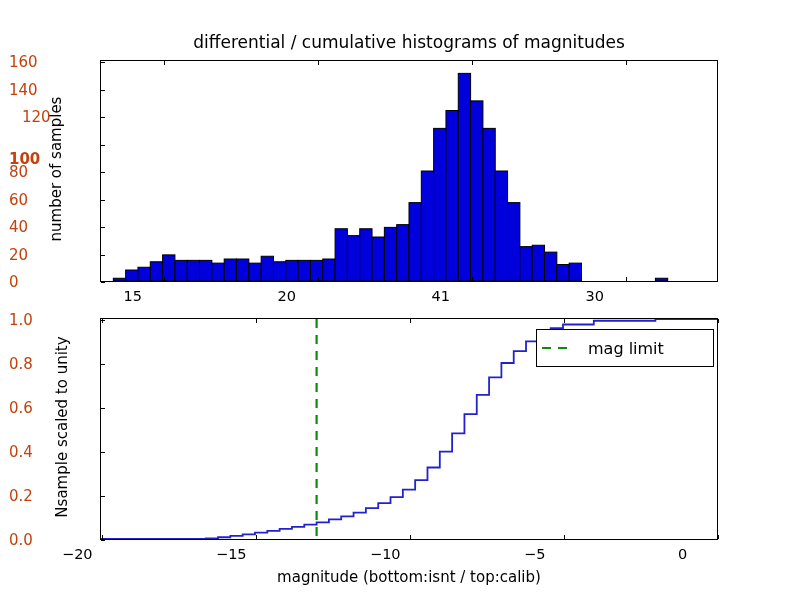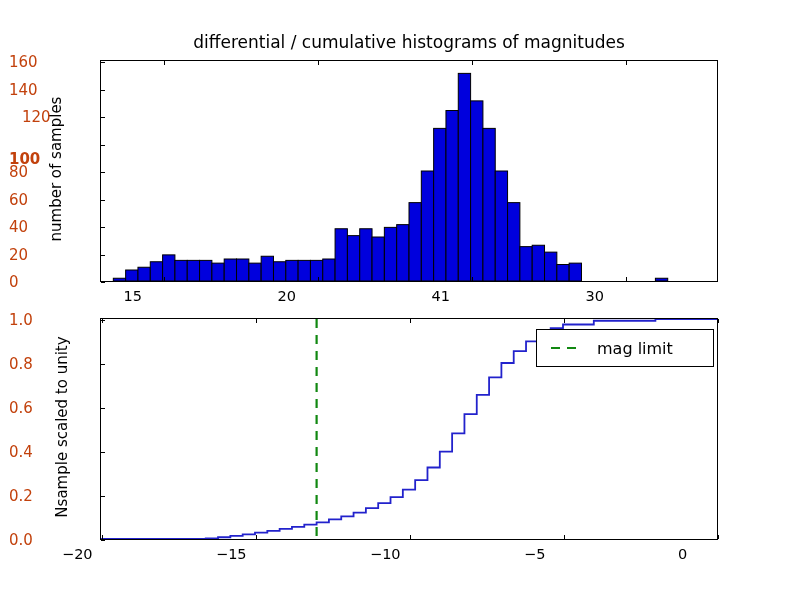--- a/index.html
+++ b/index.html
@@ -56,21 +56,21 @@
   .tick-x{width:1.2px;height:4px;}
   .tick-y{height:1.2px;width:4px;}
   svg{display:block;}
   .legend-box{
     position:absolute;
     border:1.3px solid #000000;
     background:#ffffff;
     box-sizing:border-box;
     display:flex;
     align-items:center;
-    padding:0 12px;
+    padding:0 3px;
   }
   .legend-label{
     font-size:16px;
     color:#000000;
     white-space:nowrap;
     margin-left:14px;
   }
 </style>
 </head>
 <body>
@@ -194,20 +194,21 @@
       <div class="tick tick-x" style="left: 410px; top: 319px;"></div>
       <div class="xtick-label" style="left: 370px; top: 546px; width: 80px;">−10</div>
       <div class="tick tick-x" style="left: 564px; top: 535px;"></div>
       <div class="tick tick-x" style="left: 564px; top: 319px;"></div>
       <div class="xtick-label" style="left: 524px; top: 546px; width: 80px;">−5</div>
       <div class="tick tick-x" style="left: 718px; top: 535px;"></div>
       <div class="tick tick-x" style="left: 718px; top: 319px;"></div>
       <div class="xtick-label" style="left: 678px; top: 546px; width: 80px;">0</div>
     </div>
 
+  <div class="xlabel" style="left:100px;top:568px;width:618px;">magnitude (bottom:isnt / top:calib)</div>
 
   <div class="legend-box" style="left:536px;top:329px;width:178px;height:38px;">
     <svg width="34" height="12">
       <line id="legend-line" x1="2" y1="6" x2="32" y2="6" stroke-width="2.2" stroke-dasharray="9,7" stroke="#118811"></line>
     </svg>
     <span class="legend-label">mag limit</span>
   </div>
 
 </div>
 

